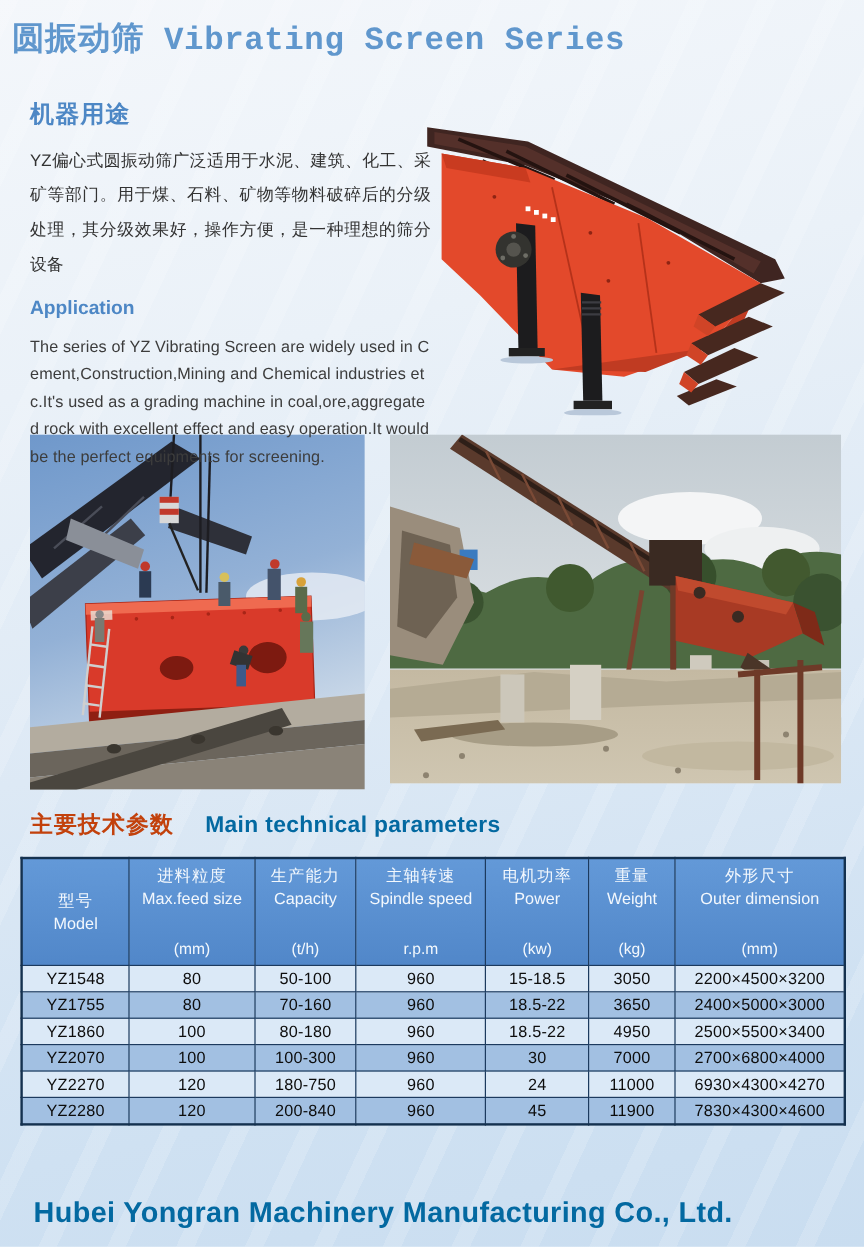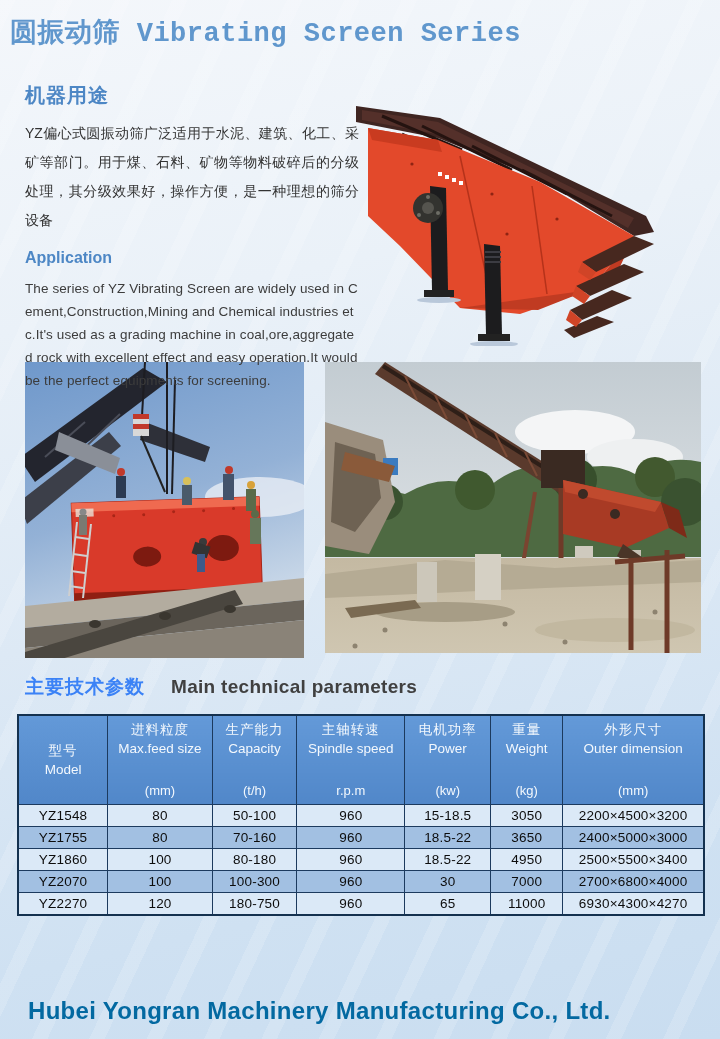--- a/index.html
+++ b/index.html
@@ -20,22 +20,22 @@
   #intro{left:25px;top:82px;width:334px;z-index:3;}
   h2.sec{color:#4d87c5;margin:0 0 10px 0;font-weight:bold;}
   #usage-heading{font-size:20px;letter-spacing:1px;}
   #application-heading{font-size:16px;margin-top:14px;}
   #usage-text{font-size:14px;line-height:29px;color:#333;margin:0 0 4px 0;text-align:justify;}
   #application-text{font-size:13.5px;line-height:23px;color:#3c3c3c;margin:0;word-break:break-all;letter-spacing:.1px;}
   #product-figure{left:342px;top:94px;width:372px;height:252px;z-index:2;}
   #photos{left:25px;top:362px;width:676px;display:flex;gap:21px;align-items:flex-start;z-index:2;}
   .photo{display:block;}
   #params-heading{left:25px;top:674px;font-size:19px;font-weight:bold;white-space:nowrap;z-index:3;}
-  #params-heading .zh{color:#3b82f6;letter-spacing:1px;}
-  #params-heading .en{color:#404040;margin-left:26px;letter-spacing:.3px;}
+  #params-heading .zh{color:#c2410c;letter-spacing:1px;}
+  #params-heading .en{color:#0369a1;margin-left:26px;letter-spacing:.3px;}
   #spec-table{
     left:17px;top:714px;width:688px;border-collapse:collapse;z-index:3;position:absolute;
     border:2px solid #14314f;table-layout:fixed;
   }
   #spec-table th{
     background:linear-gradient(#6399d8,#5187c9);color:#f3f8fd;font-weight:normal;
     border:1px solid #1c3a5e;padding:4px 0;vertical-align:middle;
   }
   #spec-table th .h-zh{font-size:13.5px;line-height:19px;letter-spacing:1px;}
   #spec-table th .h-en{font-size:13.5px;line-height:19px;}
@@ -387,20 +387,29 @@
         <td>960</td>
         <td>30</td>
         <td>7000</td>
         <td>2700×6800×4000</td>
       </tr>
       <tr>
         <td>YZ2270</td>
         <td>120</td>
         <td>180-750</td>
         <td>960</td>
-        <td>65</td>
+        <td>24</td>
         <td>11000</td>
         <td>6930×4300×4270</td>
       </tr>
+      <tr>
+        <td>YZ2280</td>
+        <td>120</td>
+        <td>200-840</td>
+        <td>960</td>
+        <td>45</td>
+        <td>11900</td>
+        <td>7830×4300×4600</td>
+      </tr>
     </tbody>
 </table>
 
 <div class="abs" id="footer-company">Hubei Yongran Machinery Manufacturing Co., Ltd.</div>
 
 </body></html>

